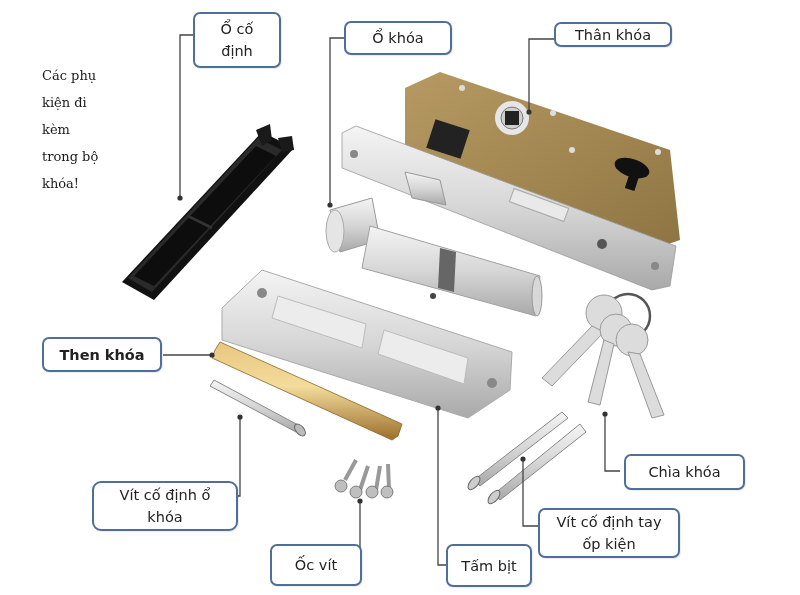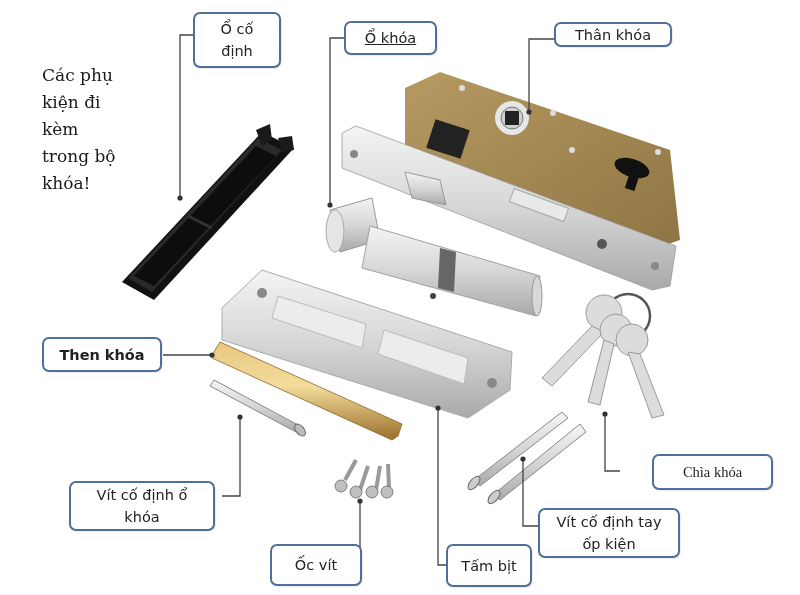--- a/index.html
+++ b/index.html
@@ -1,17 +1,17 @@
 <!DOCTYPE html>
 <html><head>
   <meta charset="utf-8">
   <style>
     html, body { margin:0; padding:0; background:#ffffff; }
     body { width:800px; height:595px; position:relative; overflow:hidden; font-family:"DejaVu Sans", sans-serif; }
-    .intro { position:absolute; left:42px; top:62px; width:110px; font-family:"DejaVu Serif", serif; font-size:17px; line-height:27px; color:#1a1a1a; white-space:pre-line; }
+    .intro { position:absolute; left:42px; top:62px; width:110px; font-family:"DejaVu Serif", serif; font-size:13px; line-height:27px; color:#1a1a1a; white-space:pre-line; }
     .label { position:absolute; box-sizing:border-box; border:2px solid #4f6f9a; border-radius:7px; background:#fff; color:#222; font-size:14.5px; line-height:22px; display:flex; align-items:center; justify-content:center; text-align:center; white-space:pre-line; box-shadow:1px 1px 1px rgba(0,0,0,0.08); }
     svg.layer { position:absolute; left:0; top:0; }
   </style>
 </head>
 <body>
 
 <svg class="layer" width="800" height="595" viewBox="0 0 800 595">
   <defs>
     <linearGradient id="steel" x1="0" y1="0" x2="0" y2="1">
       <stop offset="0" stop-color="#f4f4f4"></stop>
@@ -135,22 +135,22 @@
 </svg>
 
 <div class="intro">Các phụ
 kiện đi
 kèm
 trong bộ
 khóa!</div>
 
 <div class="label" style="left:193px;top:12px;width:88px;height:56px;">Ổ cố
 định</div>
-<div class="label" style="left:344px;top:21px;width:93px;height:34px;text-decoration:underline;">Ổ khóa</div>
+<div class="label" style="left:344px;top:21px;width:108px;height:34px;">Ổ khóa</div>
 <div class="label" style="left:554px;top:22px;width:118px;height:25px;">Thân khóa</div>
 <div class="label" style="left:42px;top:337px;width:120px;height:35px;font-weight:bold;">Then khóa</div>
-<div class="label" style="left:69px;top:481px;width:146px;height:50px;">Vít cố định ổ
+<div class="label" style="left:92px;top:481px;width:146px;height:50px;border-radius:9px;">Vít cố định ổ
 khóa</div>
 <div class="label" style="left:270px;top:544px;width:92px;height:42px;">Ốc vít</div>
 <div class="label" style="left:446px;top:544px;width:86px;height:43px;text-align:center;">Tấm bịt</div>
 <div class="label" style="left:538px;top:508px;width:142px;height:50px;">Vít cố định tay
 ốp kiện</div>
-<div class="label" style="left:652px;top:454px;width:121px;height:36px;font-family:Liberation Serif, serif;">Chìa khóa</div>
+<div class="label" style="left:624px;top:454px;width:121px;height:36px;">Chìa khóa</div>
 
 </body></html>

